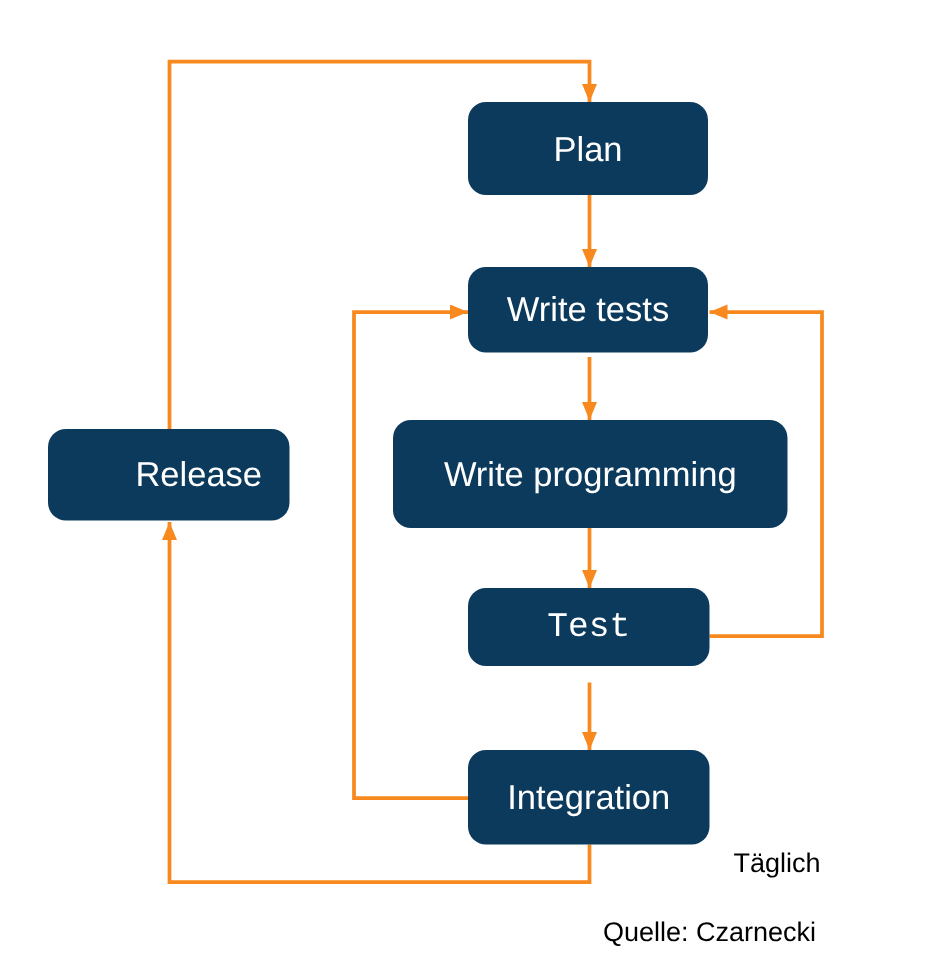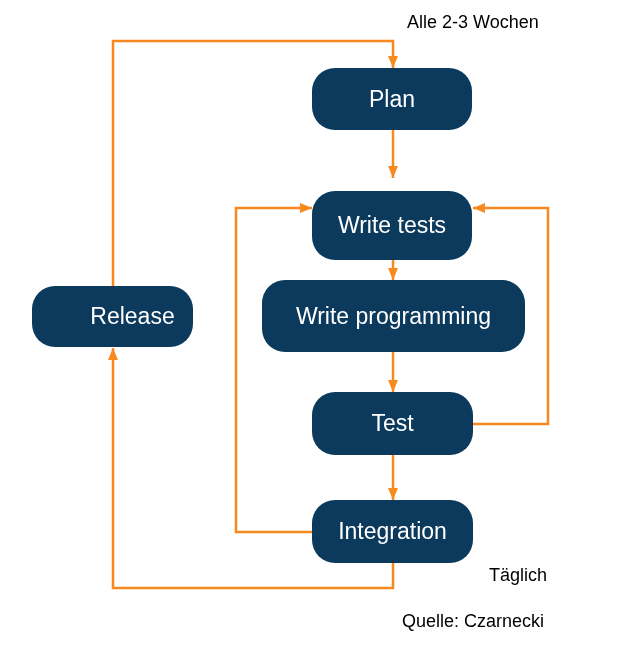--- a/index.html
+++ b/index.html
@@ -11,21 +11,21 @@
     overflow: hidden;
   }
   .canvas {
     position: absolute; left: 0; top: 0;
     width: 623px; height: 645px;
   }
   .node {
     position: absolute;
     background: var(--node-bg, #0c3a5c);
     color: var(--node-text, #ffffff);
-    border-radius: 23px;
+    border-radius: 12px;
     display: flex;
     flex-direction: column;
     align-items: center;
     justify-content: center;
     font-size: 23px;
     line-height: 1.22;
     text-align: center;
     box-sizing: border-box;
   }
   .annotation {
@@ -60,35 +60,34 @@
     <polyline points="113,286 113,41 393,41 393,68" marker-end="url(#arr)"></polyline>
     <polyline points="393,130 393,178" marker-end="url(#arr)"></polyline>
     <polyline points="393,238 393,280" marker-end="url(#arr)"></polyline>
     <polyline points="393,352 393,392" marker-end="url(#arr)"></polyline>
     <polyline points="393,455 393,500" marker-end="url(#arr)"></polyline>
     <polyline points="393,563 393,588 113,588 113,348" marker-end="url(#arr)"></polyline>
     <polyline points="313,532 236,532 236,208 312,208" marker-end="url(#arr)"></polyline>
     <polyline points="473,424 548,424 548,208 473,208" marker-end="url(#arr)"></polyline>
   </svg>
 
-  <div class="annotation" style="left:407px; top:12px;">Alle 2-3 Wochen</div>
 
   <div class="node" style="left:312px; top:68px; width:160px; height:62px;">
     <span>Plan</span>
   </div>
 
-  <div class="node" style="left:312px; top:191px; width:160px; height:69px;">
+  <div class="node" style="left:312px; top:178px; width:160px; height:57px;">
     <span>Write tests</span>
   </div>
 
   <div class="node" style="left:262px; top:280px; width:263px; height:72px;">
     <span>Write programming</span>
   </div>
 
-  <div class="node" style="left:312px; top:392px; width:161px; height:63px;">
+  <div class="node" style="left:312px; top:392px; width:161px; height:52px;font-family:Liberation Mono, monospace;">
     <span>Test</span>
   </div>
 
   <div class="node" style="left:312px; top:500px; width:161px; height:63px;">
     <span>Integration</span>
   </div>
 
   <div class="node" style="left:32px; top:286px; width:161px; height:61px;padding-left:40px;">
     <span>Release</span>
   </div>

